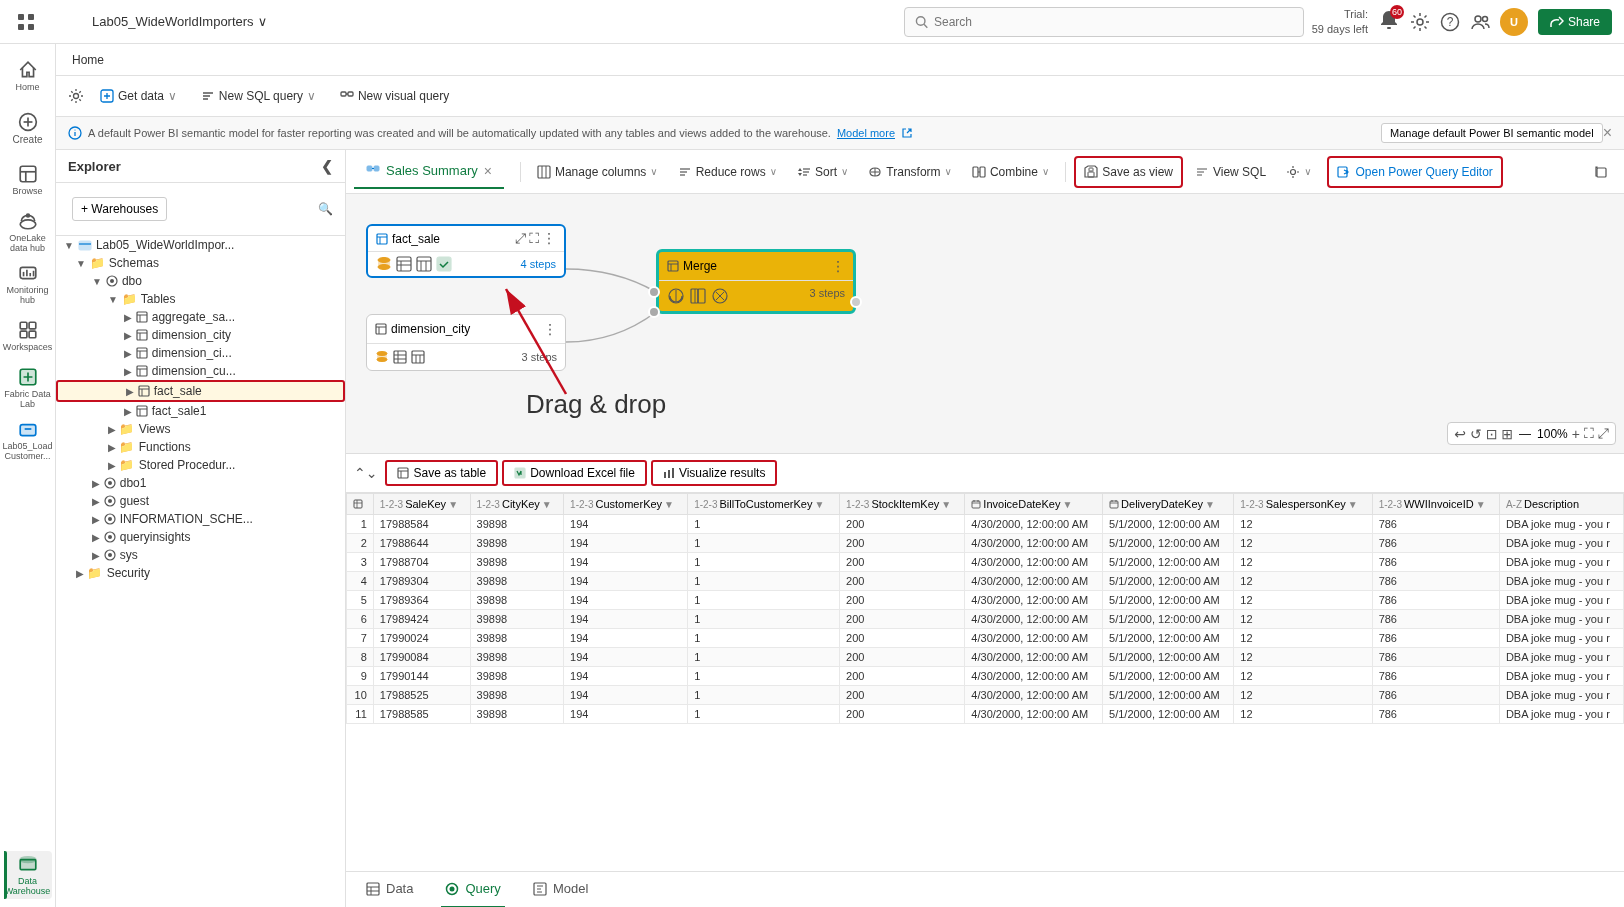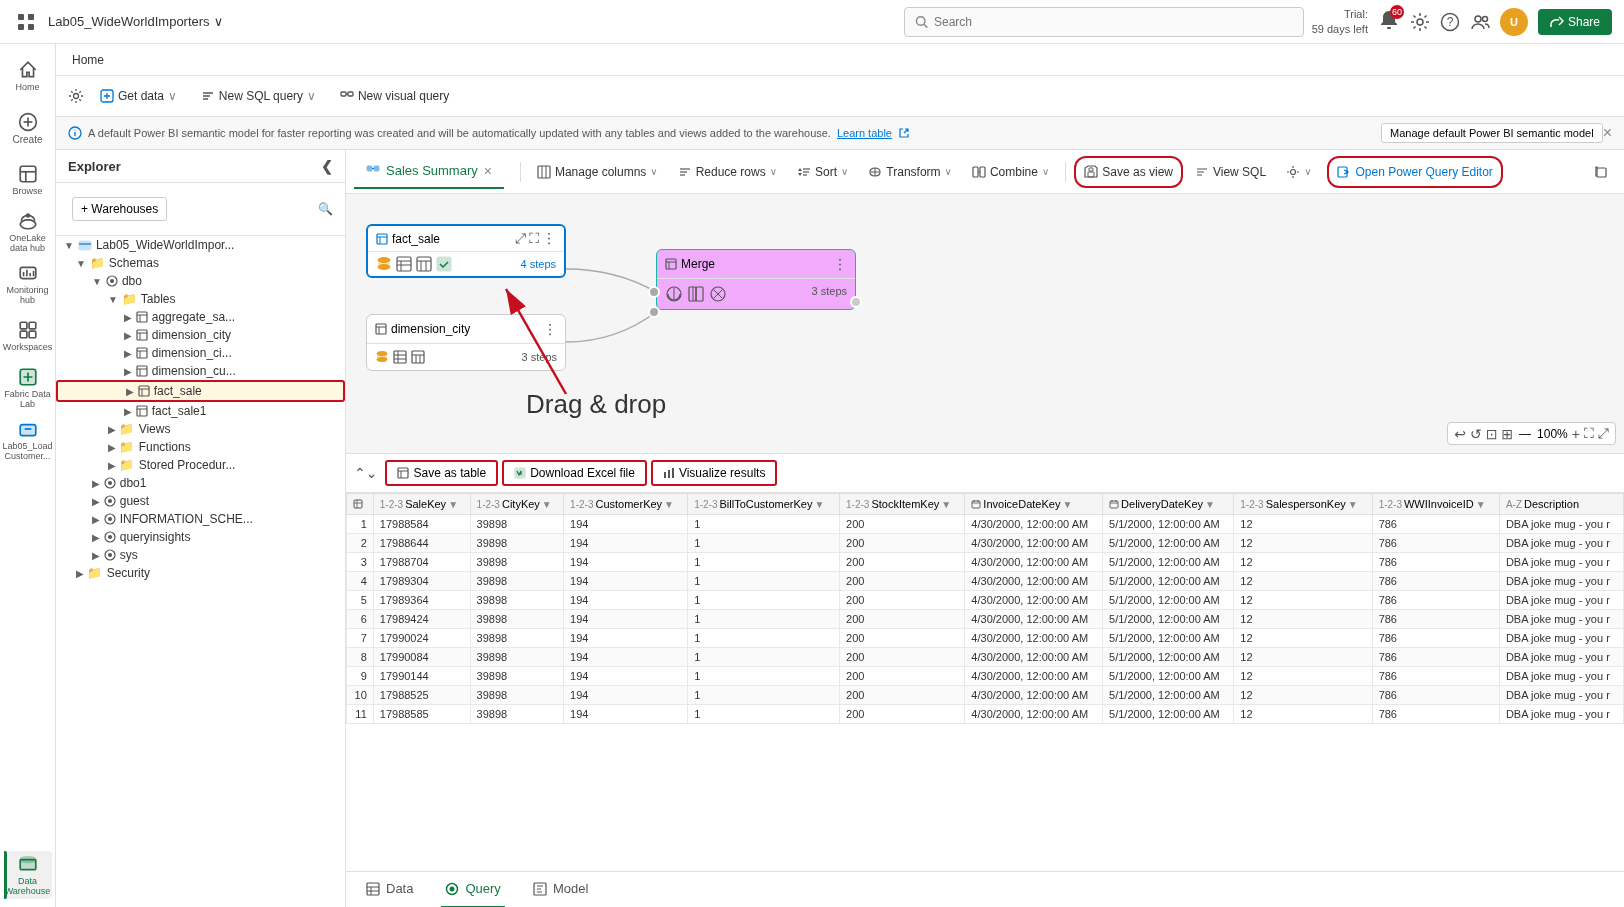--- a/index.html
+++ b/index.html
@@ -10,21 +10,21 @@
       height: 44px;
       background: #fff;
       border-bottom: 1px solid #e0e0e0;
       display: flex;
       align-items: center;
       padding: 0 12px;
       gap: 8px;
     }
     .topbar-left { display: flex; align-items: center; gap: 8px; flex: 1; }
     .app-icon { width: 28px; height: 28px; display: flex; align-items: center; justify-content: center; }
-    .workspace-label { font-size: 13px; font-weight: 500; color: #333; display: flex; align-items: center; gap: 4px; }
+    .workspace-label { font-size: 13px; font-weight: 500; color: #333; display: flex; align-items: center; gap: 4px; margin-left: 44px; }
     .search-bar {
       flex: 1;
       max-width: 400px;
       height: 30px;
       border: 1px solid #ccc;
       border-radius: 4px;
       padding: 0 10px;
       display: flex;
       align-items: center;
       gap: 6px;
@@ -260,22 +260,22 @@
       border-bottom: 1px solid #e0e0e0;
     }
     .query-node-title { font-size: 12px; font-weight: 500; display: flex; align-items: center; gap: 4px; }
     .query-node-body { padding: 4px 8px; display: flex; align-items: center; gap: 4px; }
     .steps-badge { margin-left: auto; font-size: 11px; color: #0078d4; }
     .node-icons { display: flex; gap: 3px; }
     .node-icon-btn { font-size: 14px; cursor: pointer; color: #555; }
 
     .merge-node {
       position: absolute;
-      background: #f0abfc;
-      border: 1px solid #14b8a6;
+      background: #eab308;
+      border: 3px solid #14b8a6;
       border-radius: 6px;
       width: 200px;
       font-size: 11px;
     }
     .merge-node-header {
       display: flex;
       align-items: center;
       justify-content: space-between;
       padding: 6px 8px;
       border-bottom: 1px solid #e0e0e0;
@@ -389,21 +389,21 @@
       position: absolute;
       font-size: 28px;
       font-weight: bold;
       color: #333;
       pointer-events: none;
     }
 
     
     .red-highlight {
       border: 2px solid #c50f1f !important;
-      border-radius: 12px;
+      border-radius: 4px;
     }
   </style>
 </head>
 <body>
 
 <div class="topbar">
   <div class="topbar-left">
 
     <div class="app-icon">
       <svg width="20" height="20" viewBox="0 0 20 20" fill="none">
@@ -582,21 +582,21 @@
     </div>
 
     <div class="info-bar">
       <div class="info-bar-left">
         <svg width="14" height="14" viewBox="0 0 14 14" fill="none">
           <circle cx="7" cy="7" r="6" stroke="#0078d4" stroke-width="1.3"></circle>
           <line x1="7" y1="6" x2="7" y2="10" stroke="#0078d4" stroke-width="1.3"></line>
           <circle cx="7" cy="4" r="0.6" fill="#0078d4"></circle>
         </svg>
         <span>A default Power BI semantic model for faster reporting was created and will be automatically updated with any tables and views added to the warehouse.</span>
-        <span class="learn-more">Learn table</span>
+        <span class="learn-more">Model more</span>
         <svg width="12" height="12" viewBox="0 0 12 12" fill="none">
           <path d="M5 2H2v8h8V7" stroke="#0078d4" stroke-width="1.2"></path>
           <path d="M7 2h3v3M10 2L6 6" stroke="#0078d4" stroke-width="1.2"></path>
         </svg>
       </div>
       <div class="info-bar-right">
         <button class="manage-btn">Manage default Power BI semantic model</button>
         <span style="cursor:pointer;color:#888;font-size:16px">×</span>
       </div>
     </div>

